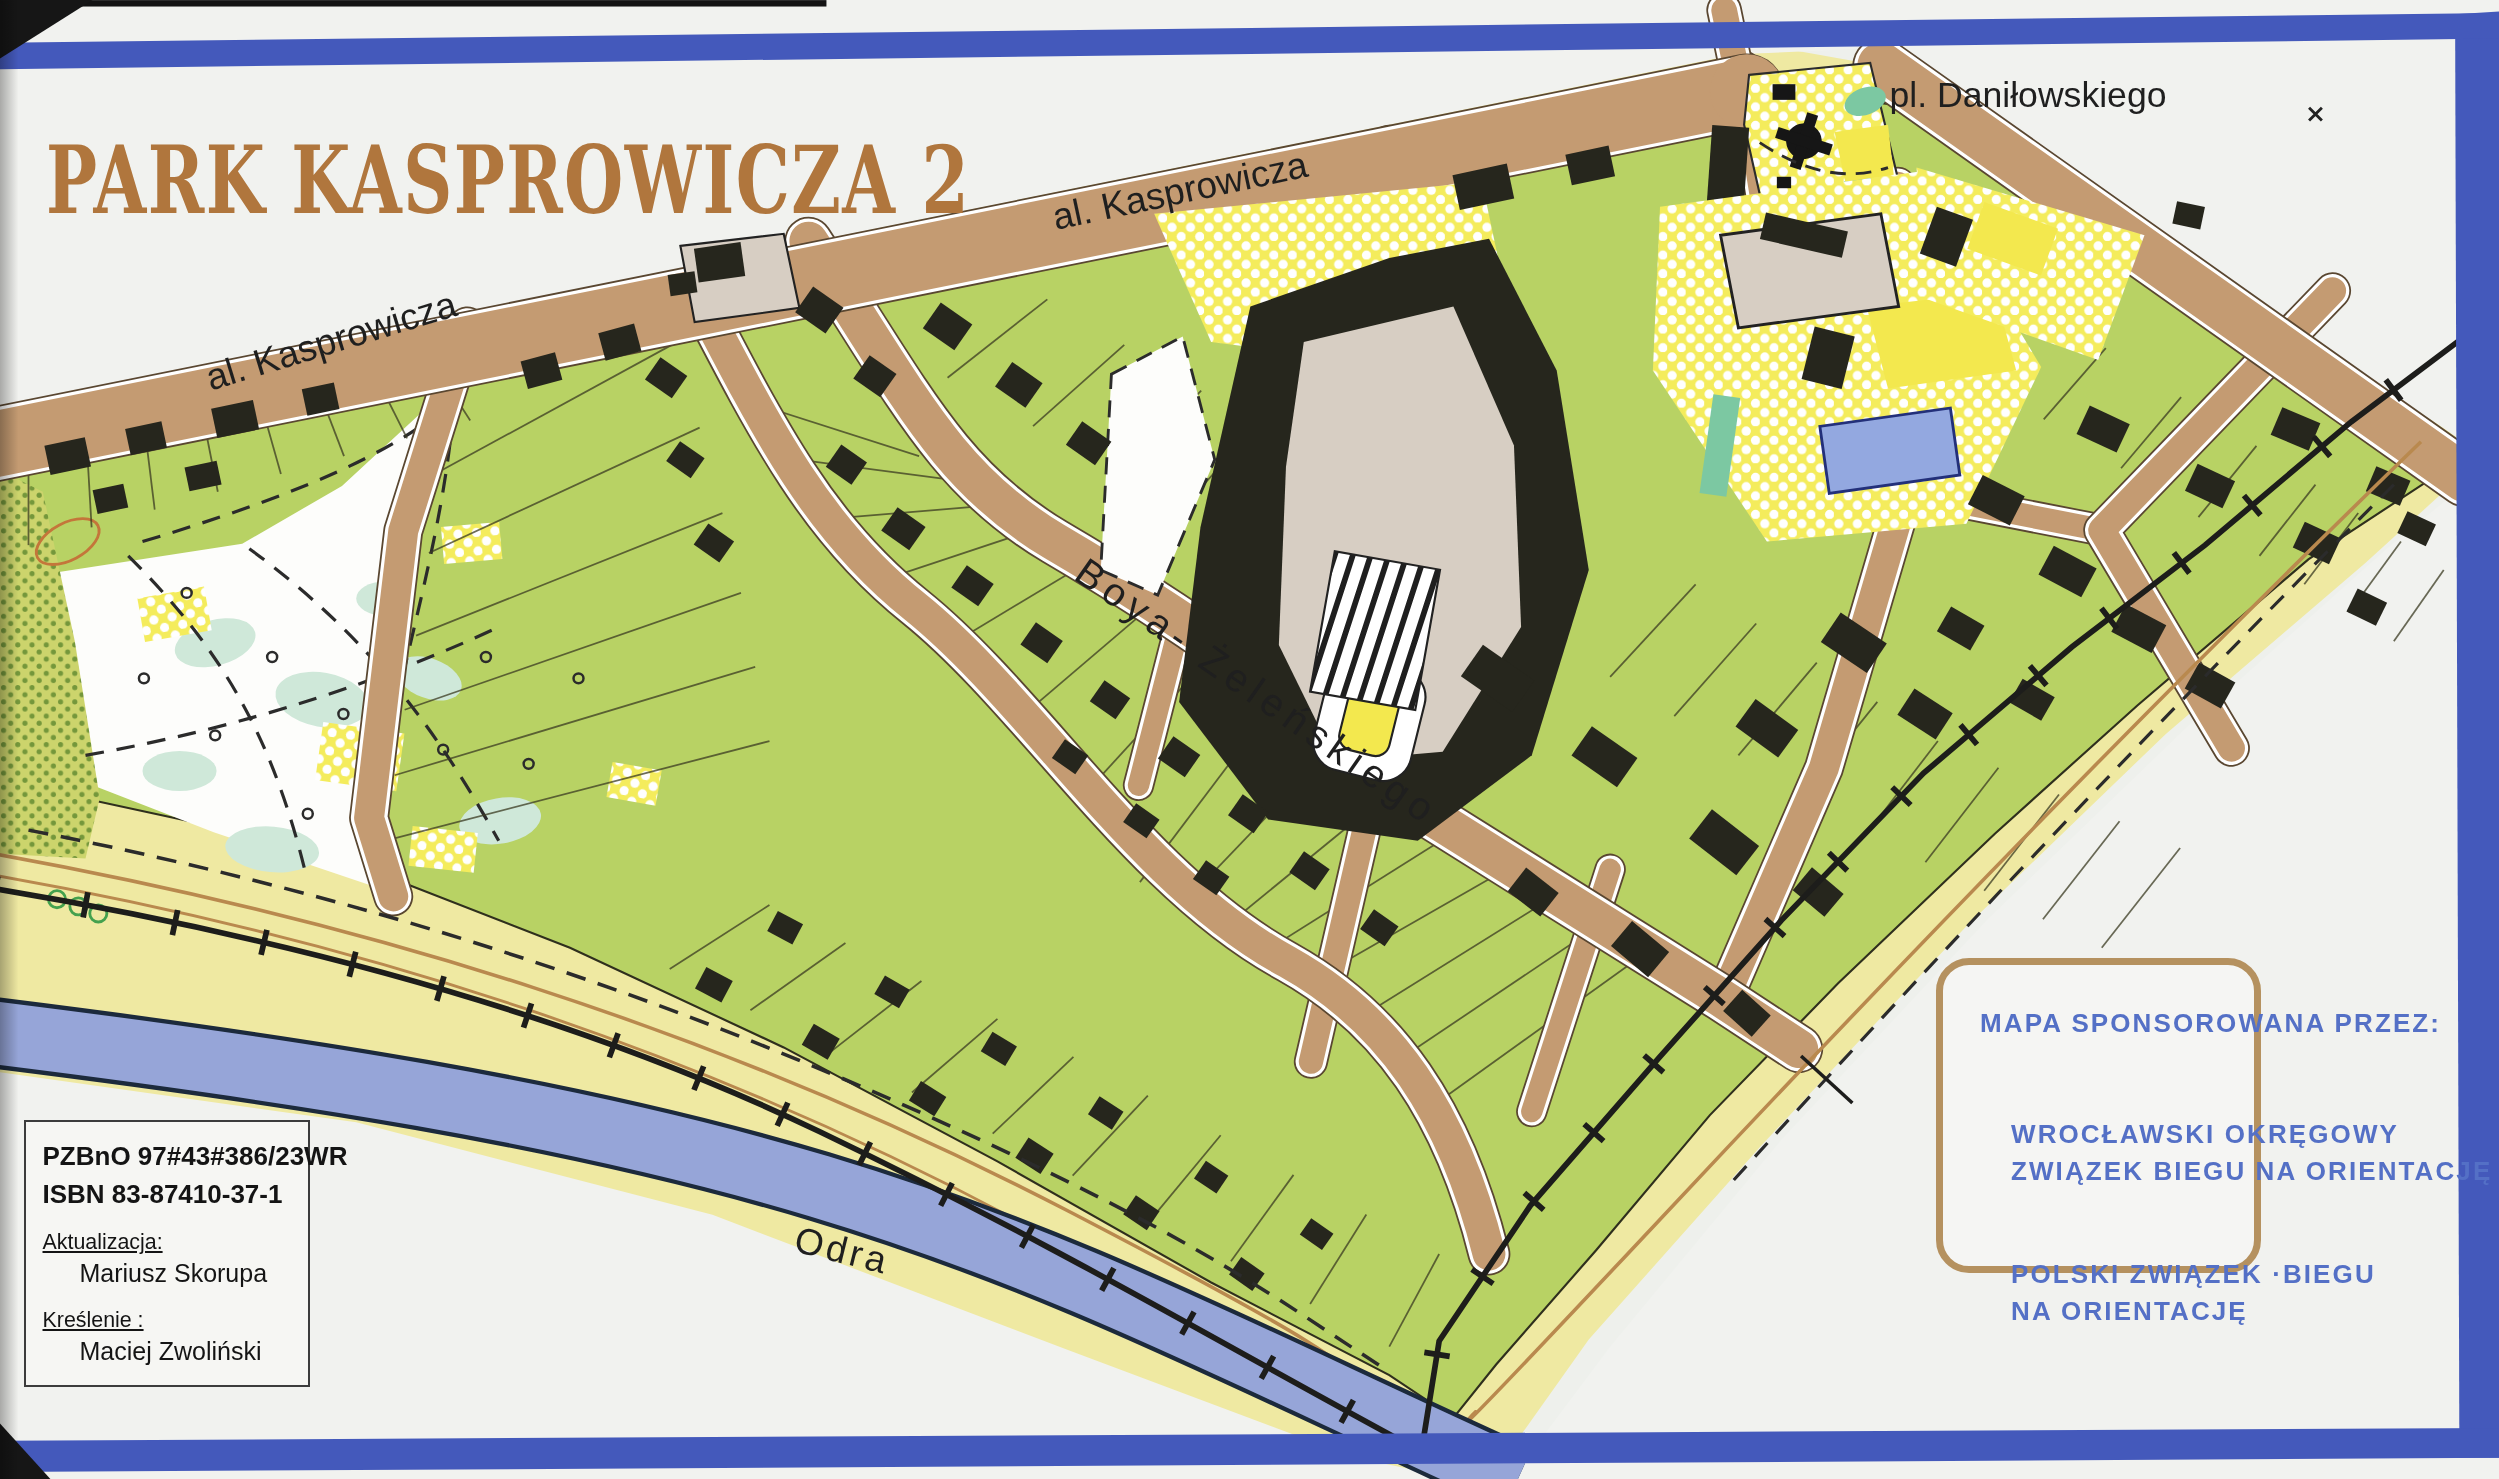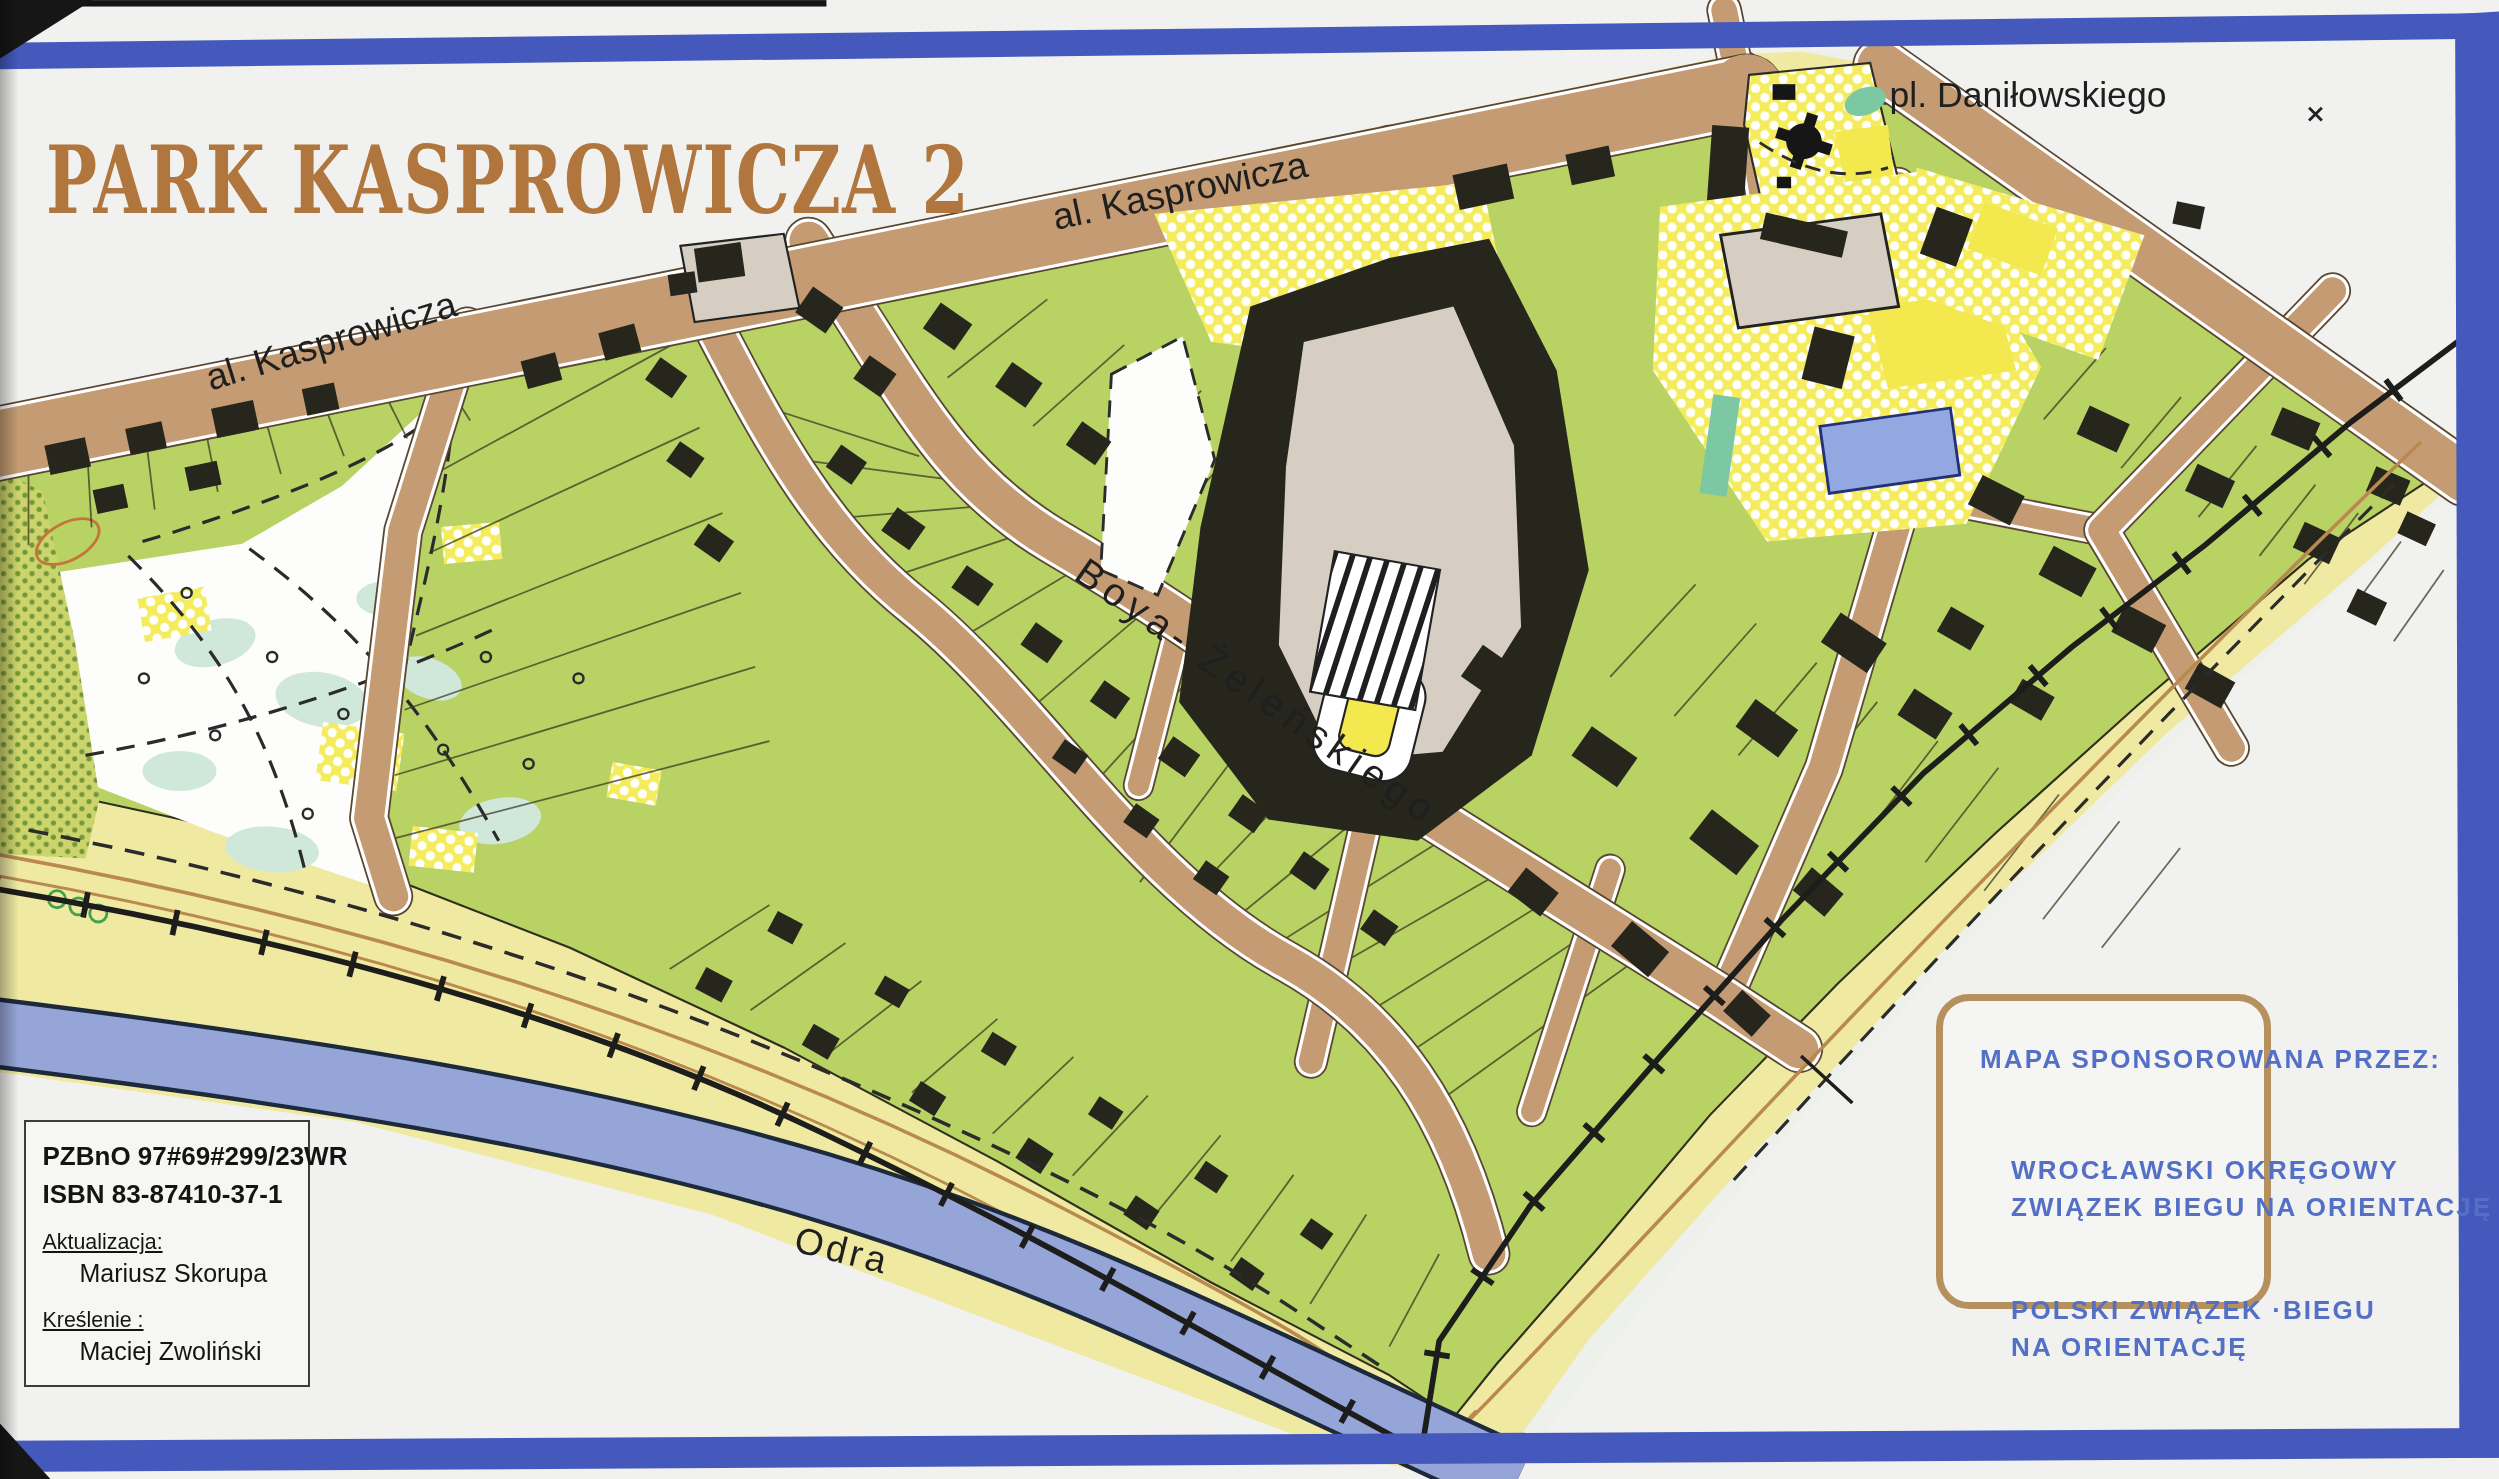--- a/index.html
+++ b/index.html
@@ -7,23 +7,23 @@
         font-family:"Liberation Sans",sans-serif;}
   .page svg{position:absolute;left:0;top:0;}
   .title{position:absolute;left:46px;top:125px;z-index:5;
          font-family:"DejaVu Serif",serif;font-weight:700;font-size:68px;letter-spacing:1.4px;
          color:var(--c-title,#b0763d);transform:scaleY(1.38);transform-origin:left top;white-space:nowrap;}
   .info-box{position:absolute;left:23.5px;top:1120px;width:251px;height:244px;z-index:5;
             border:2.8px solid #3c3c3c;background:#f6f6f3;padding:18.5px 14.2px 0 17px;color:#141414;}
   .info-box .code{font-weight:bold;font-size:26px;margin:0 0 7.1px 0;white-space:nowrap;}
   .info-box .lbl{font-size:21.4px;margin:20px 0 4.3px 0;text-decoration:underline;}
   .info-box .nm{font-weight:normal;font-size:25px;margin:0 0 1.4px 37px;white-space:nowrap;}
-  .sponsor-box{position:absolute;left:1936px;top:994px;width:249px;height:261px;z-index:5;
+  .sponsor-box{position:absolute;left:1936px;top:958px;width:249px;height:261px;z-index:5;
                border:7.8px solid var(--c-boxBorder,#b5915f);border-radius:33px;background:rgba(248,248,246,.55);
-               padding:40px 35px 0 37px;color:var(--c-sponsorText,#5470c6);
+               padding:40px 25px 0 37px;color:var(--c-sponsorText,#5470c6);
                font-size:26px;letter-spacing:2.1px;line-height:1.42;font-weight:bold;}
   .sponsor-box .sp-head{margin:0 0 74px 0;white-space:nowrap;}
   .sponsor-box .sp-gap{margin-top:66px;}
   .sponsor-box div{white-space:nowrap;margin-left:31px;}
   .maplabel{font-family:"Liberation Sans",sans-serif;fill:#1f1f1f;}
 </style>
 </head>
 <body>
 
 <div class="page">
@@ -371,21 +371,21 @@
       <rect x="0" y="0" width="1160" height="9" fill="#141414"></rect>
       <polygon points="0,0 130,0 0,82" fill="#161616"></polygon>
       <polygon points="0,2077 72,2077 0,1998" fill="#161616"></polygon>
       <rect x="0" y="0" width="26" height="2077" fill="url(#leftshade)"></rect>
     </g>
   </svg>
 
   <div class="title">PARK KASPROWICZA 2</div>
 
   <div class="info-box">
-    <div class="code">PZBnO 97#69#299/23WR</div>
+    <div class="code">PZBnO 97#43#386/23WR</div>
     <div class="code">ISBN 83-87410-37-1</div>
     <div class="lbl">Aktualizacja:</div>
     <div class="nm">Mariusz Skorupa</div>
     <div class="lbl">Kreślenie :</div>
     <div class="nm">Maciej Zwoliński</div>
   </div>
 
   <div class="sponsor-box">
     <div class="sp-head">MAPA SPONSOROWANA PRZEZ:</div>
     <div>WROCŁAWSKI OKRĘGOWY</div>

